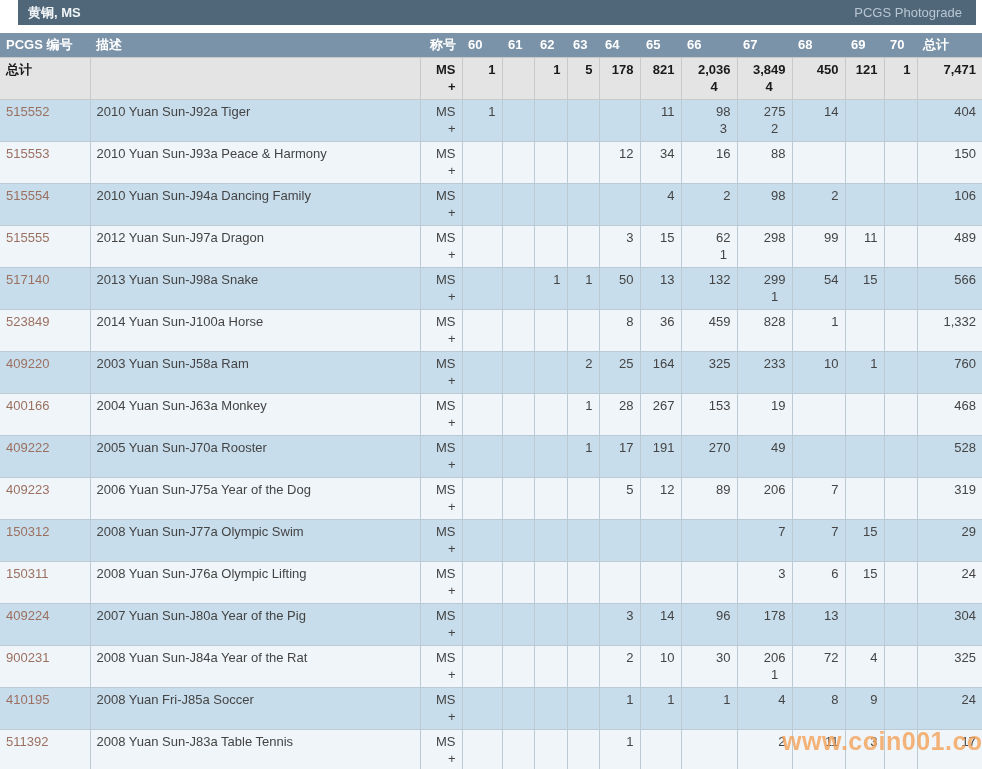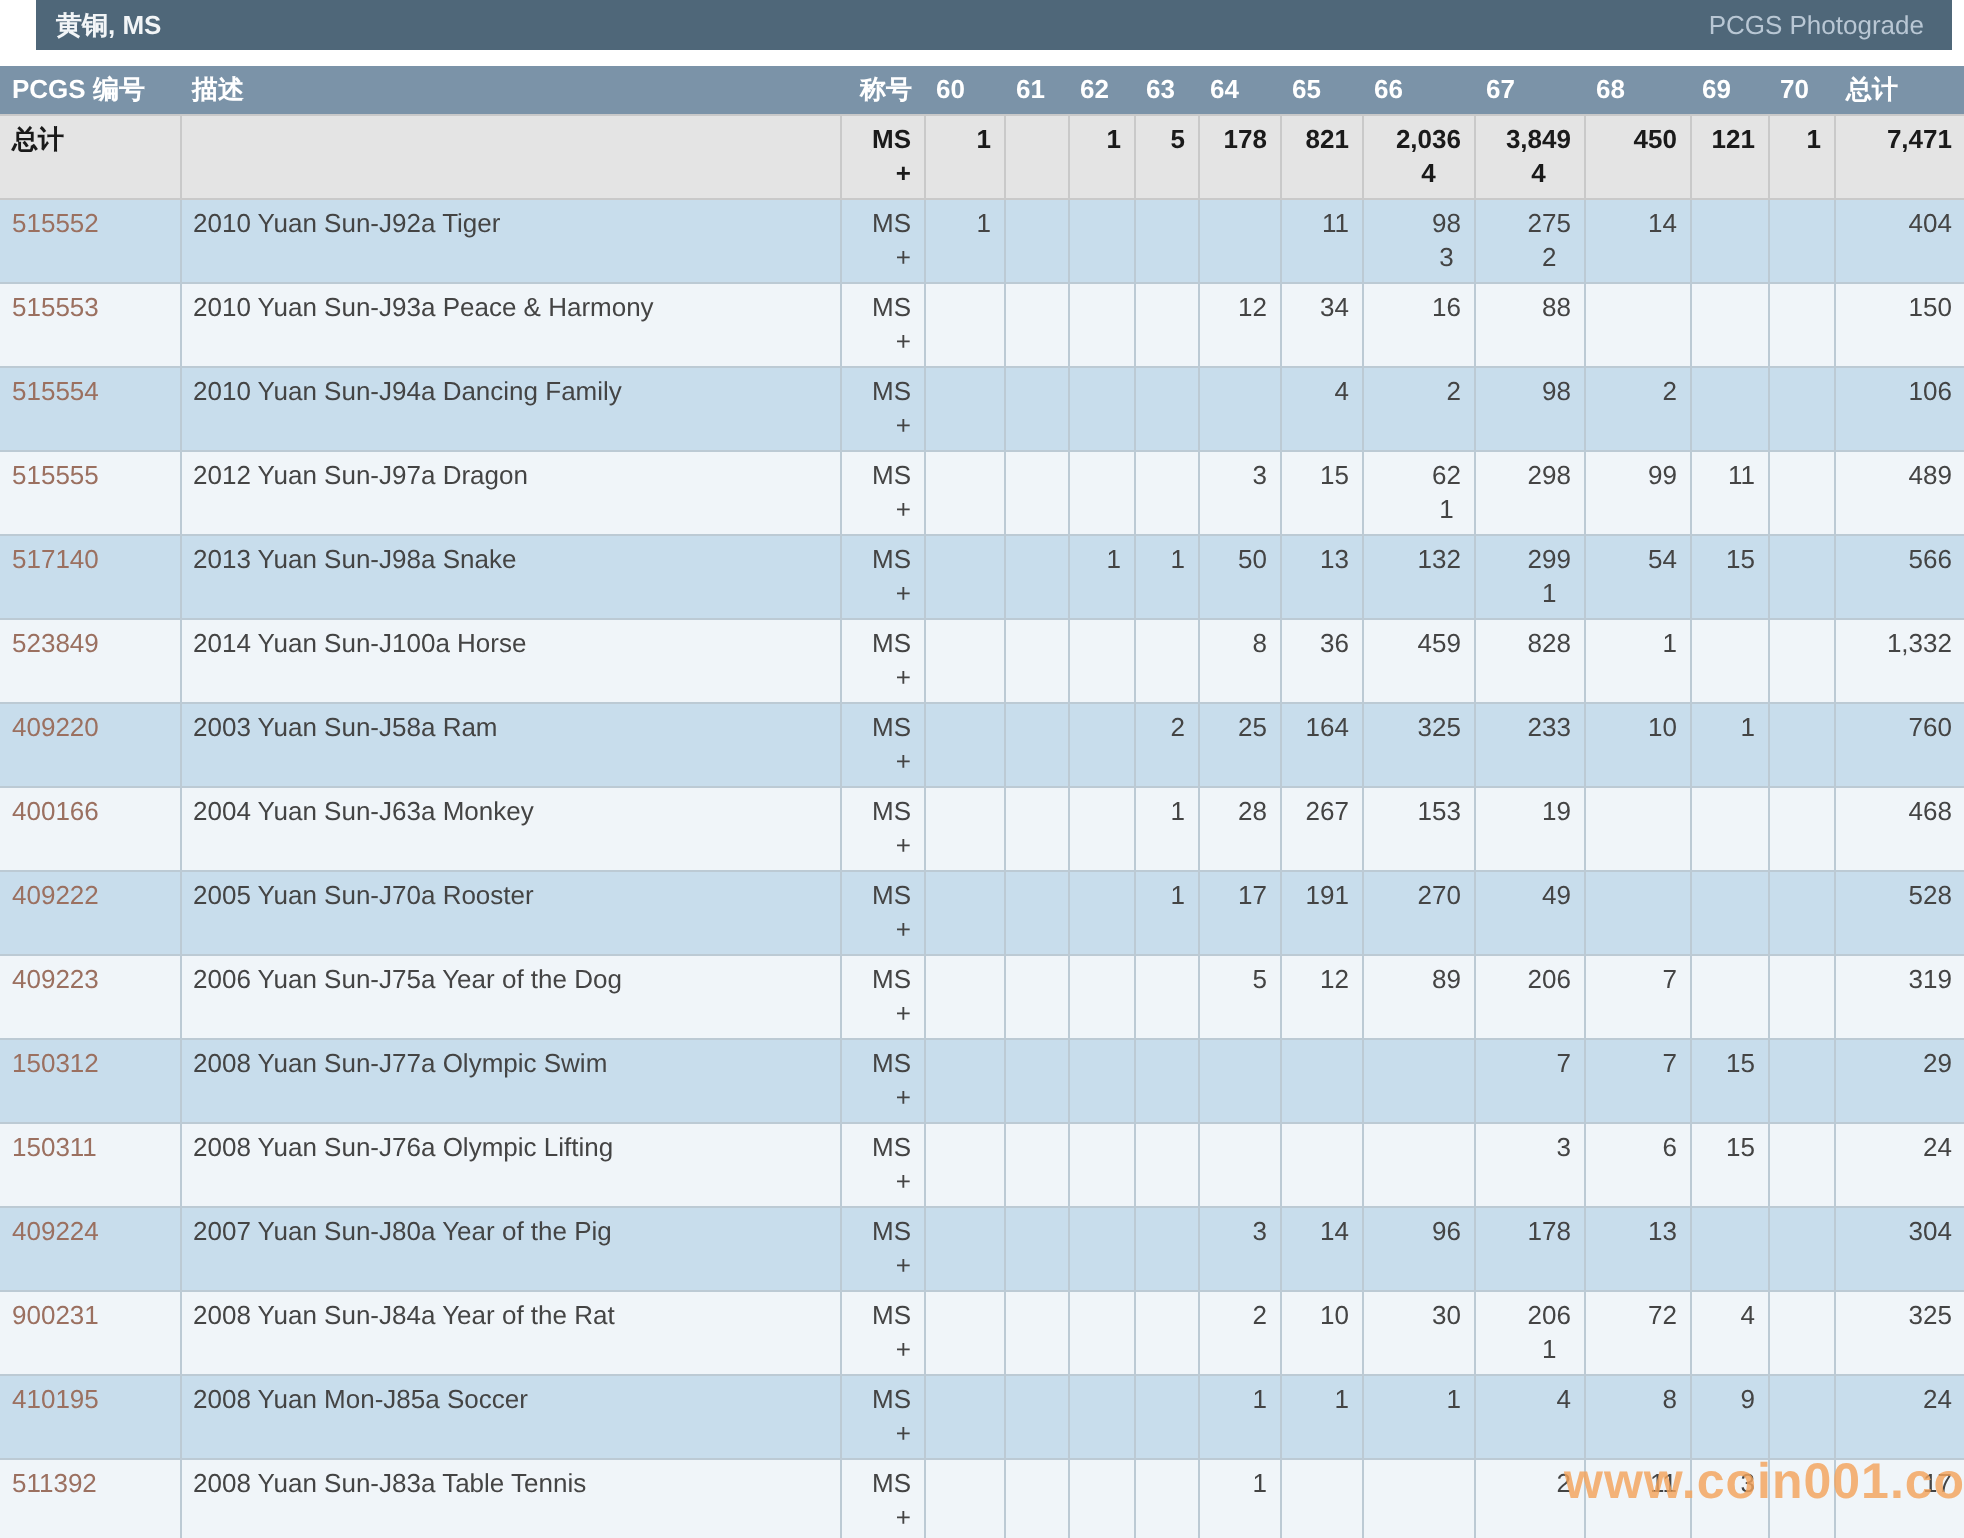--- a/index.html
+++ b/index.html
@@ -442,21 +442,21 @@
         <td class="cell-num"><div class="stack"><div class="v">10</div></div></td>
         <td class="cell-num"><div class="stack"><div class="v">30</div></div></td>
         <td class="cell-num"><div class="stack"><div class="v">206</div><div class="p">1</div></div></td>
         <td class="cell-num"><div class="stack"><div class="v">72</div></div></td>
         <td class="cell-num"><div class="stack"><div class="v">4</div></div></td>
         <td class="cell-num"><div class="stack"><div class="v"></div></div></td>
         <td class="cell-total">325</td>
       </tr>
       <tr class="data-row row-blue">
         <td class="cell-pcgs"><a>410195</a></td>
-        <td class="cell-desc">2008 Yuan Mon-J85a Soccer</td>
+        <td class="cell-desc">2008 Yuan Fri-J85a Soccer</td>
         <td class="cell-desig">
           <div class="v">MS</div>
           <div class="v">+</div>
         </td>
         <td class="cell-num"><div class="stack"><div class="v"></div></div></td>
         <td class="cell-num"><div class="stack"><div class="v"></div></div></td>
         <td class="cell-num"><div class="stack"><div class="v"></div></div></td>
         <td class="cell-num"><div class="stack"><div class="v"></div></div></td>
         <td class="cell-num"><div class="stack"><div class="v">1</div></div></td>
         <td class="cell-num"><div class="stack"><div class="v">1</div></div></td>

